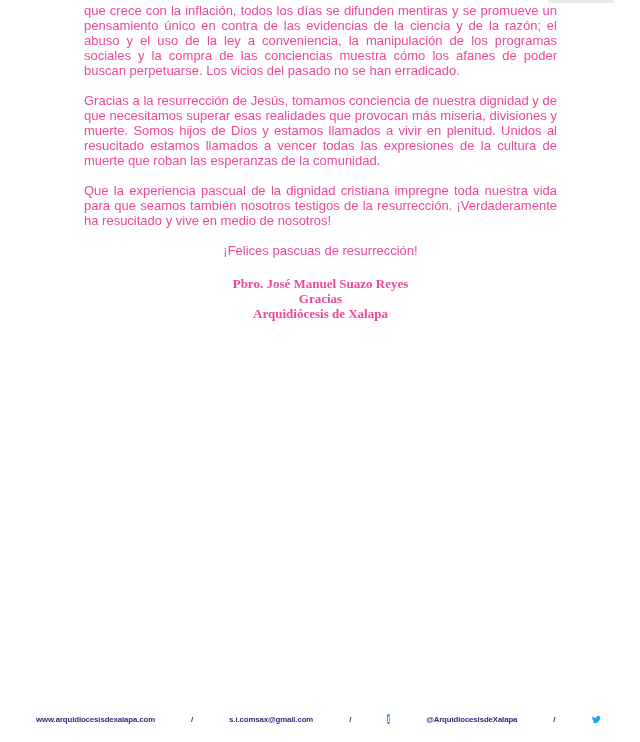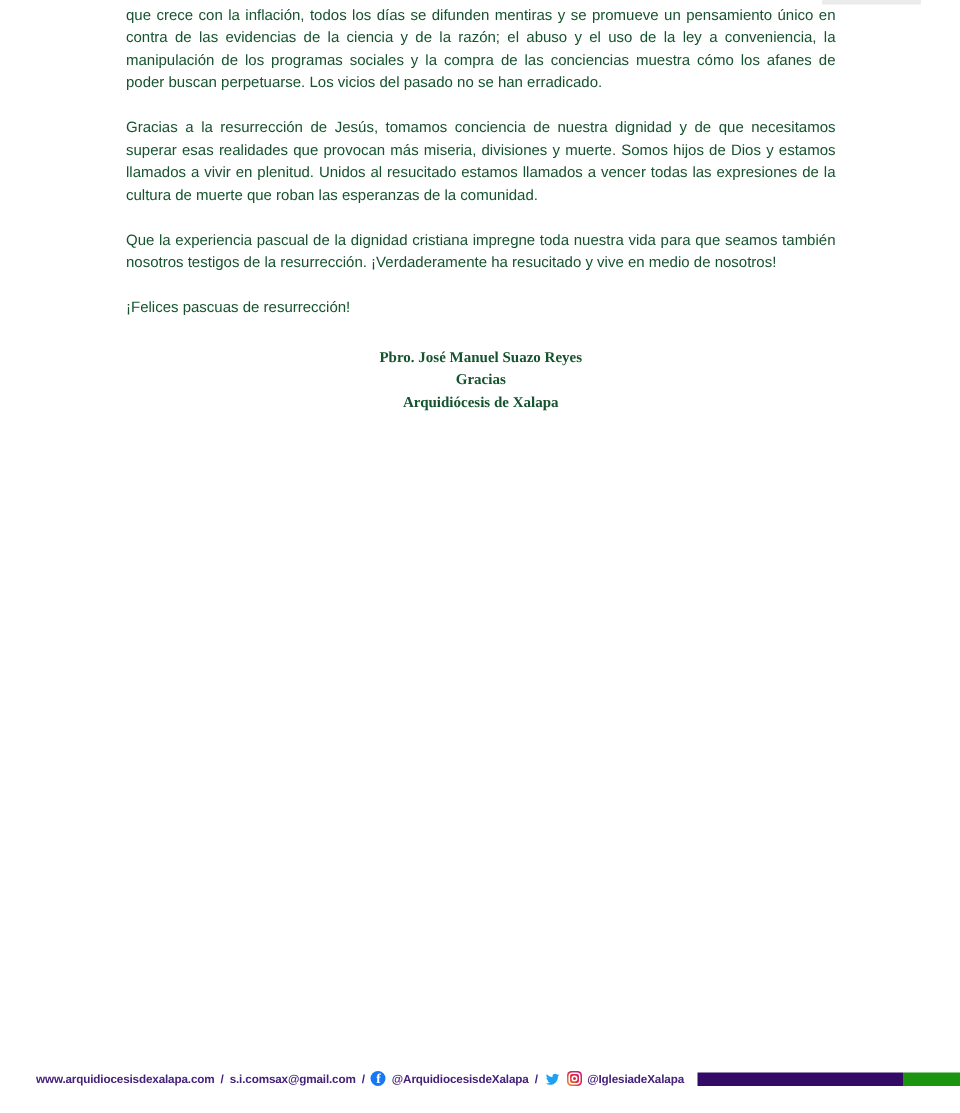--- a/index.html
+++ b/index.html
@@ -17,53 +17,55 @@
     top: 0;
     width: 66px;
     height: 3px;
     background: #ebebeb;
   }
   .content {
     position: absolute;
     left: 84px;
     top: 3px;
     width: 473px;
-    font-size: 10px;
+    font-size: 13px;
     line-height: 15px;
-    color: #14532d;
+    color: #ec4899;
   }
   .content p {
     margin: 0 0 15px 0;
     text-align: justify;
   }
   p.greeting {
+    text-align: center;
     margin-top: 15px;
   }
   .signature {
     margin-top: 18px;
     text-align: center;
     font-weight: bold;
     font-family: Liberation Serif, serif;
   }
   .signature span { display: block; }
   .footer {
     position: absolute;
     left: 0;
     top: 711px;
     width: 640px;
     height: 16px;
     display: flex;
     align-items: center;
-    padding-left: 24px;
+    padding-left: 36px;
     box-sizing: border-box;
     font-size: 7.8px;
     font-weight: bold;
     letter-spacing: -0.1px;
     color: #44217b;
     white-space: nowrap;
+    gap: 32px;
   }
   .footer > * { margin-right: 4px; }
   .icon-fb {
     width: 10px; height: 10px;
     border-radius: 50%;
     background: #1877f2;
     color: #ffffff;
     font-size: 9px;
     line-height: 10px;
     text-align: center;

